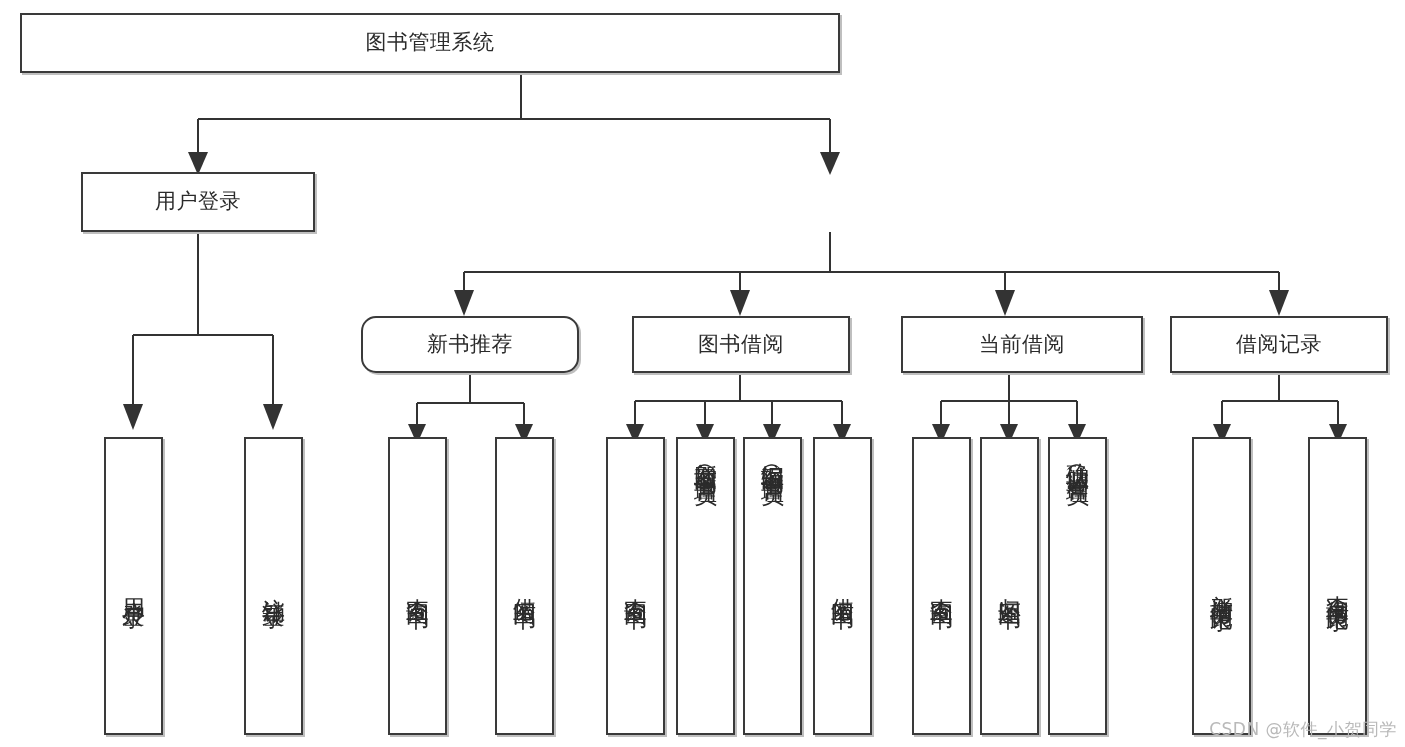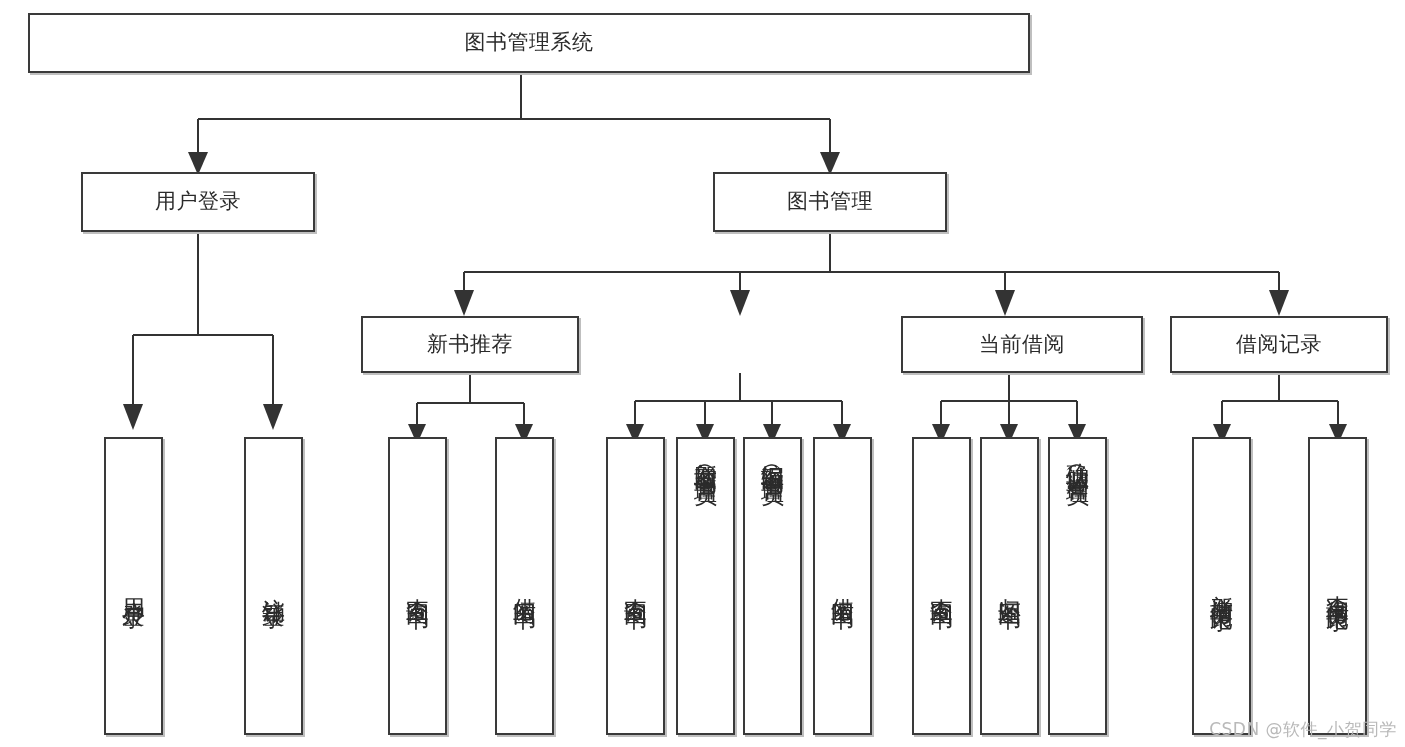--- a/index.html
+++ b/index.html
@@ -149,36 +149,36 @@
 
       <polygon points="932,424 950,424 941,444"></polygon>
       <polygon points="1000,424 1018,424 1009,444"></polygon>
       <polygon points="1068,424 1086,424 1077,444"></polygon>
 
       <polygon points="1213,424 1231,424 1222,444"></polygon>
       <polygon points="1329,424 1347,424 1338,444"></polygon>
     </g>
   </svg>
 
-  <div class="node horiz" style="left:20px; top:13px; width:1002px; height:60px;margin-left:8px;">
+  <div class="node horiz" style="left:20px; top:13px; width:820px; height:60px;">
     <span class="node-label">图书管理系统</span>
   </div>
 
   <div class="node horiz" style="left:81px; top:172px; width:234px; height:60px;">
     <span class="node-label">用户登录</span>
   </div>
 
-  <div class="node horiz" style="left:713px; top:172px; width:234px; height:60px;">
-    <span class="node-label">图书管理</span>
-  </div>
-
-  <div class="node horiz" style="left:361px; top:316px; width:218px; height:57px;">
+
+  <div class="node horiz" style="left:361px; top:316px; width:218px; height:57px;border-radius:15px;">
     <span class="node-label">新书推荐</span>
   </div>
 
+  <div class="node horiz" style="left:632px; top:316px; width:218px; height:57px;">
+    <span class="node-label">图书借阅</span>
+  </div>
 
   <div class="node horiz" style="left:901px; top:316px; width:242px; height:57px;">
     <span class="node-label">当前借阅</span>
   </div>
 
   <div class="node horiz" style="left:1170px; top:316px; width:218px; height:57px;">
     <span class="node-label">借阅记录</span>
   </div>
 
   <div class="node vert centered" style="left:104px; top:437px; width:59px; height:298px;">

